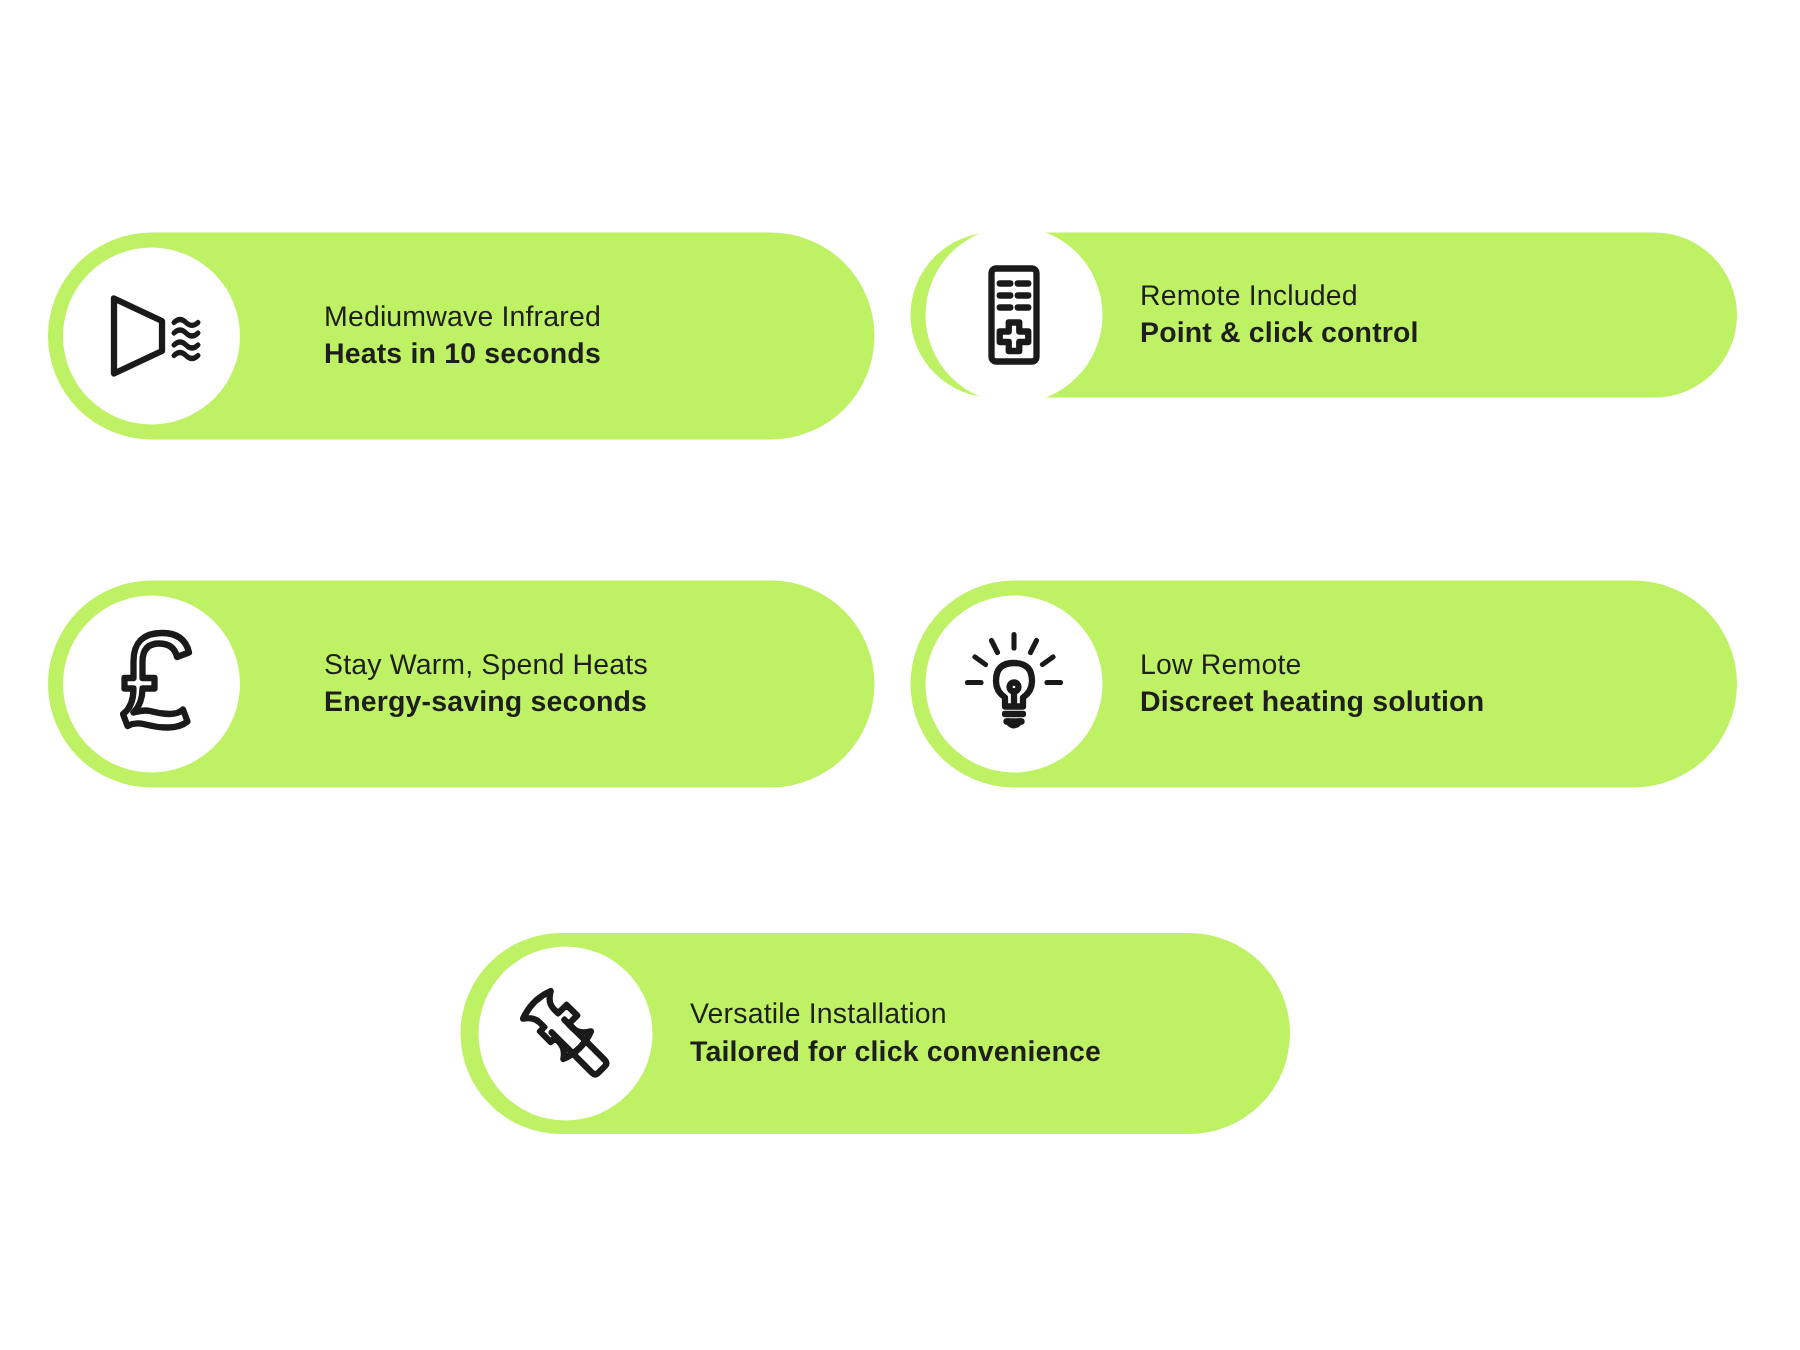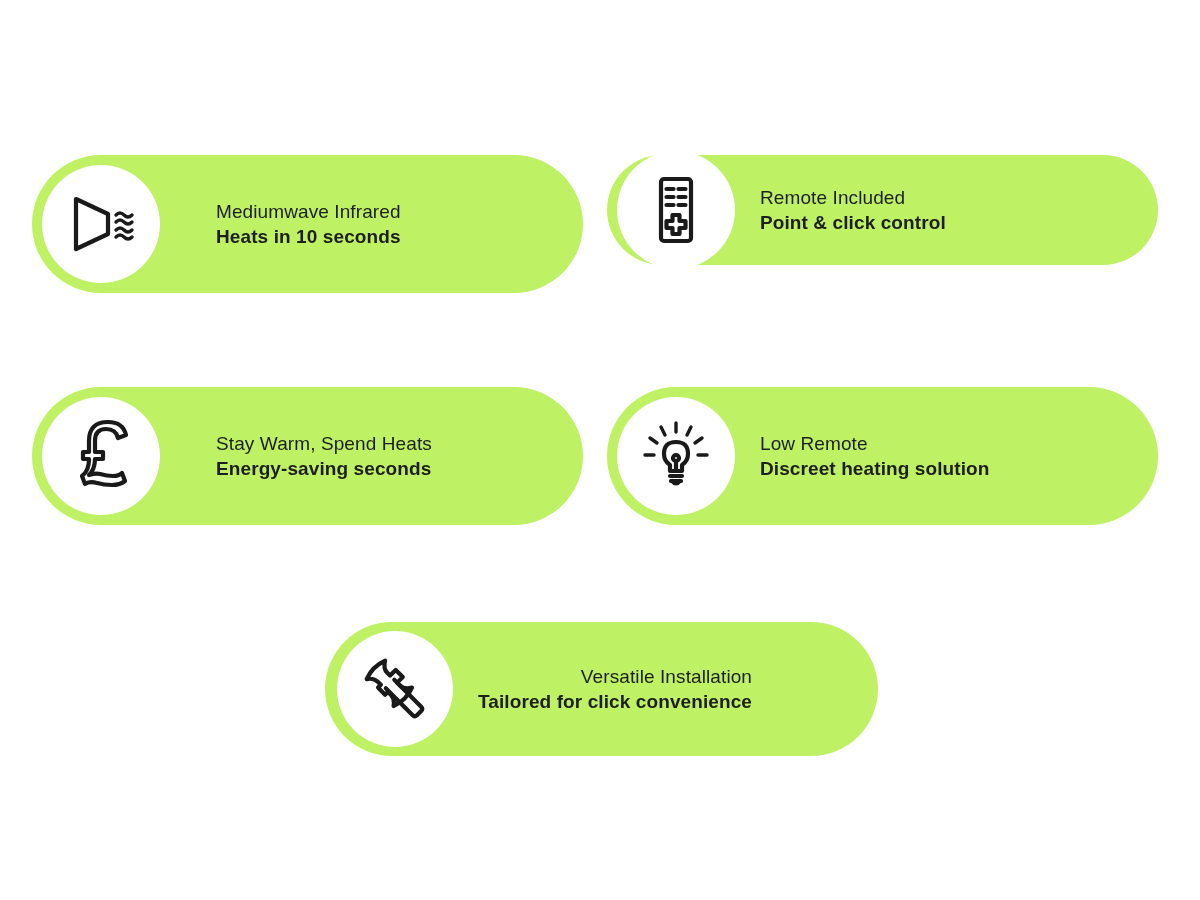--- a/index.html
+++ b/index.html
@@ -32,21 +32,21 @@
     box-sizing: border-box;
   }
 
   
   .card-pos-0 { left: 32px;  top: 155px; width: 551px; height: 138px; }
   .card-pos-1 { left: 607px; top: 155px; width: 551px; height: 110px; }
   
   .card-pos-2 { left: 32px;  top: 387px; width: 551px; height: 138px; }
   .card-pos-3 { left: 607px; top: 387px; width: 551px; height: 138px; }
   
-  .card-pos-4 { left: 325px; top: 622px; width: 553px; height: 134px; text-align: right; }
+  .card-pos-4 { left: 307px; top: 622px; width: 553px; height: 134px; }
 
   .icon-circle {
     position: absolute;
     left: 10px;
     top: 50%;
     transform: translateY(-50%);
     width: 118px;
     height: 118px;
     border-radius: 50%;
     background: #ffffff;

